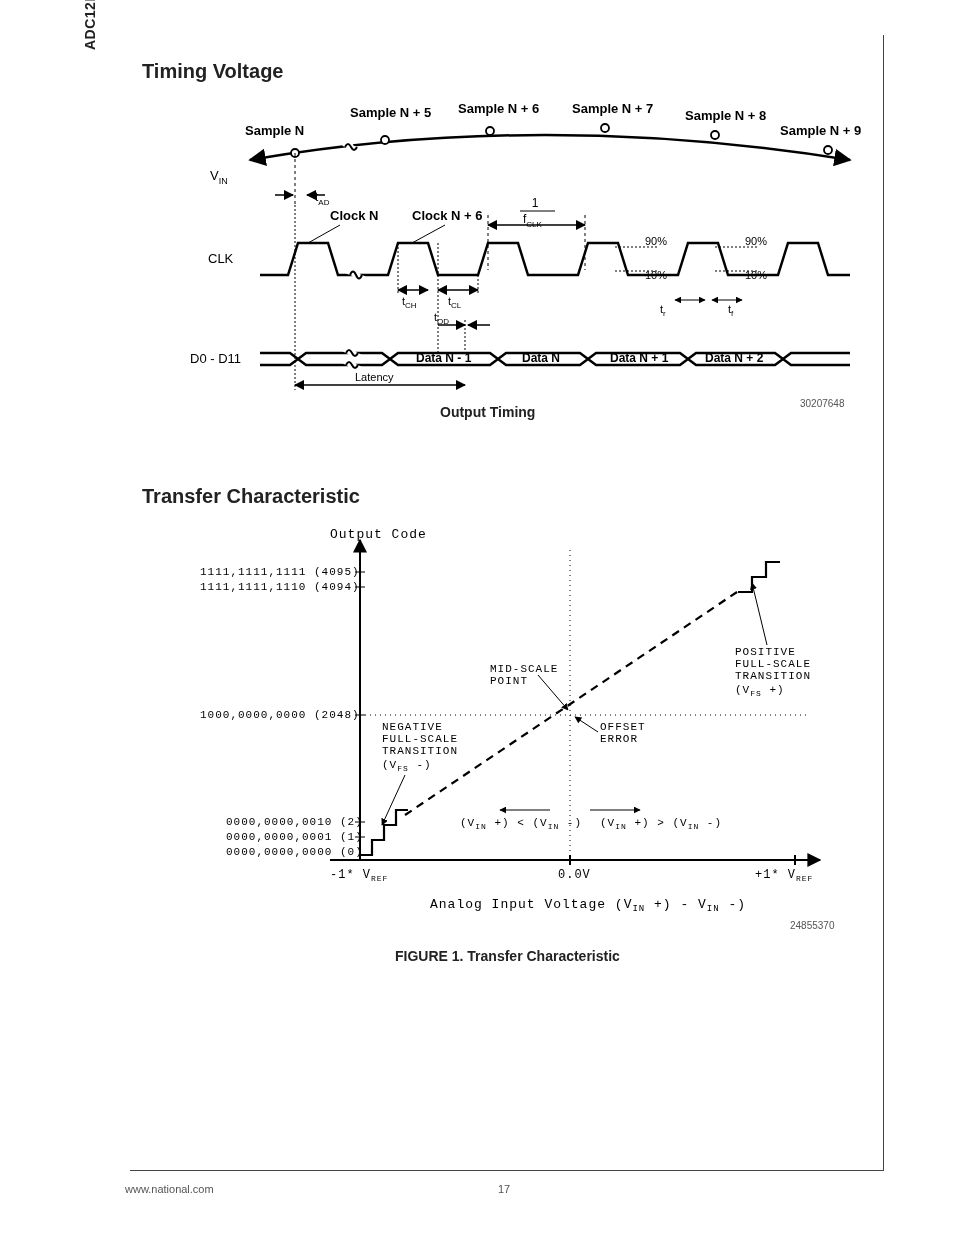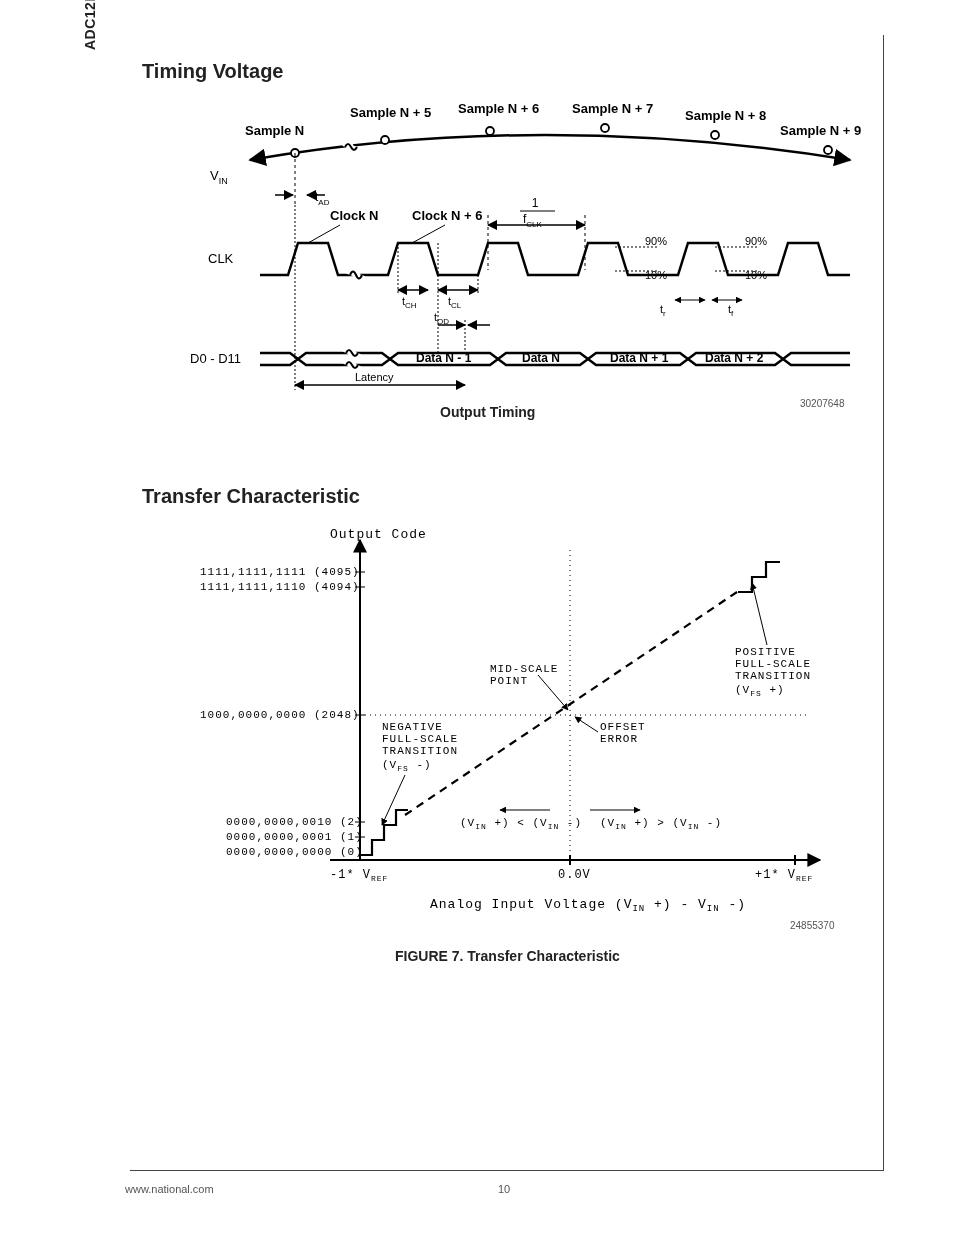--- a/index.html
+++ b/index.html
@@ -51,27 +51,27 @@
 <div class="page">
   <div class="border-right"></div>
   <div class="border-bottom"></div>
 
   <div class="vbar">ADC12L080</div>
 
   <div class="h h1">Timing Voltage</div>
   <div class="h h2">Transfer Characteristic</div>
 
   <div class="caption cap1">Output Timing</div>
-  <div class="caption cap2">FIGURE 7. Transfer Characteristic</div>
+  <div class="caption cap2">FIGURE 1. Transfer Characteristic</div>
 
   <div class="tiny id1">30207648</div>
   <div class="tiny id2">24855370</div>
 
   <div class="footer-l">www.national.com</div>
-  <div class="footer-c">10</div>
+  <div class="footer-c">17</div>
 
   <svg style="position:absolute;left:190px;top:95px" width="680" height="300" viewBox="0 0 680 300">
     <defs>
       <marker id="ah" viewBox="0 0 10 10" refX="9" refY="5" markerWidth="7" markerHeight="7" orient="auto-start-reverse">
         <path d="M0 0 L10 5 L0 10 z" fill="#000"></path>
       </marker>
     </defs>
 
     <text x="55" y="40" class="b" font-size="13">Sample N</text>
     <text x="160" y="22" class="b" font-size="13">Sample N + 5</text>

